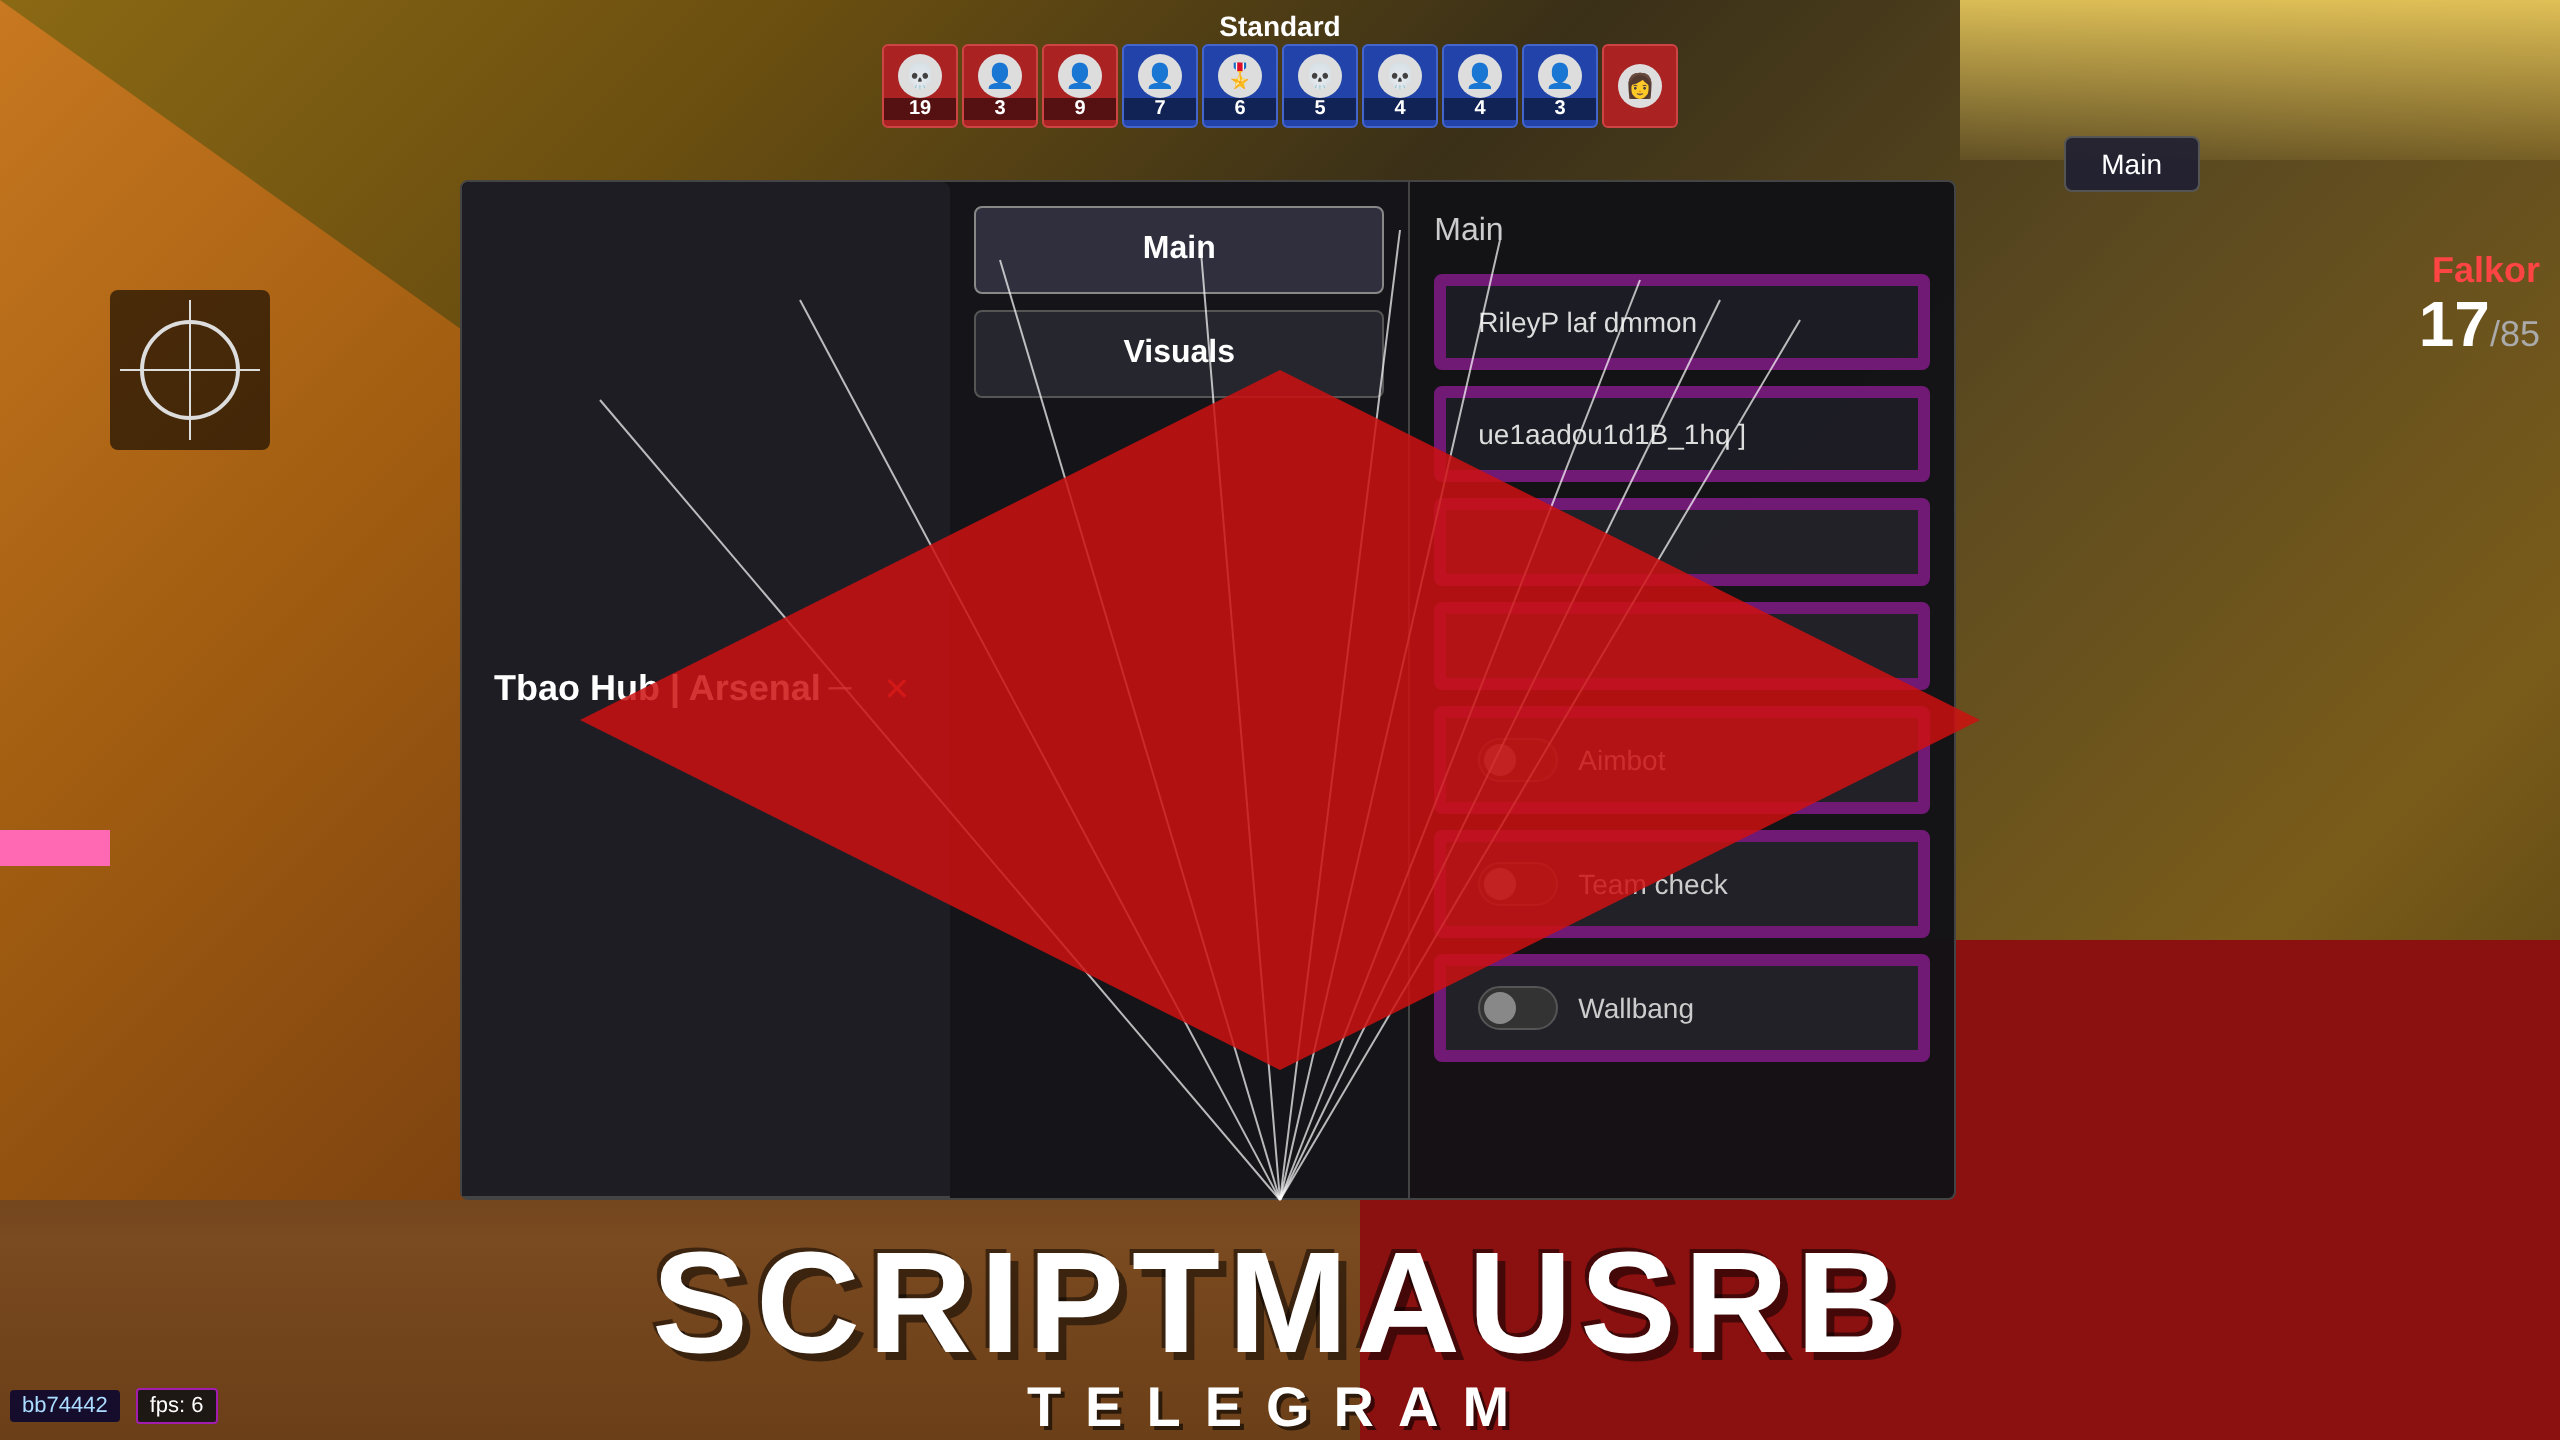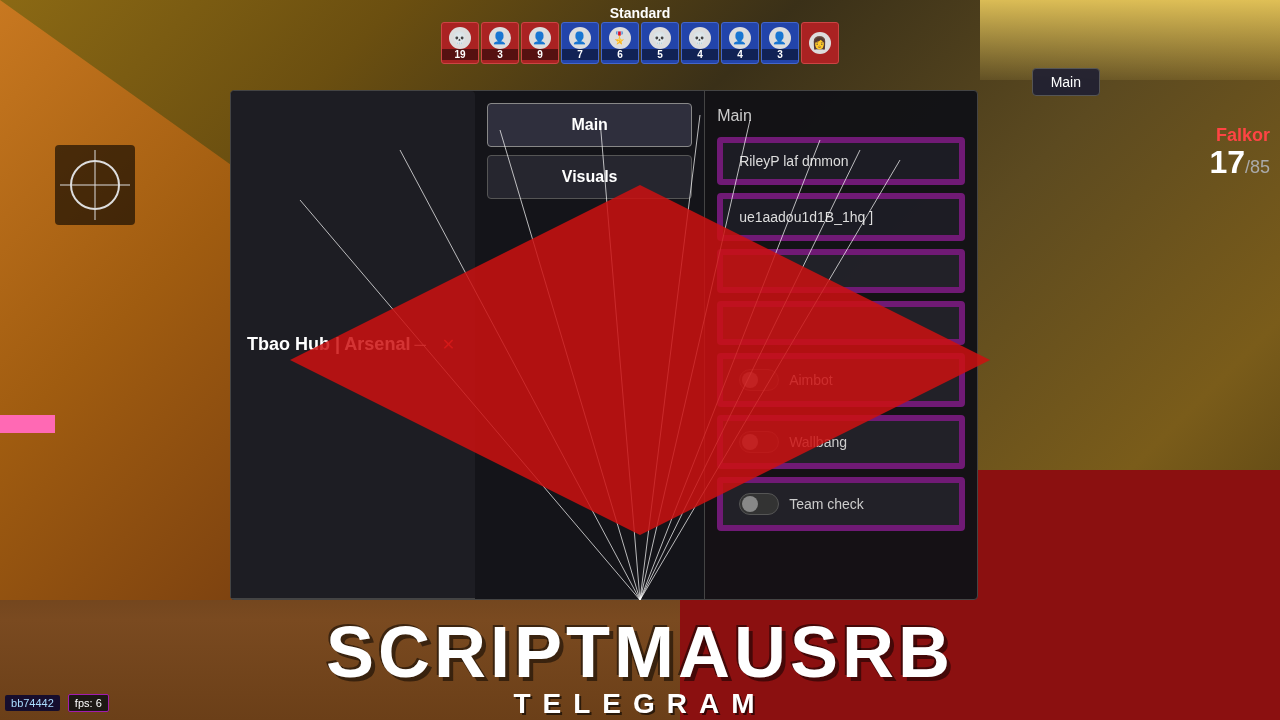--- a/index.html
+++ b/index.html
@@ -589,24 +589,24 @@
       <div class="content-row"></div>
       <div class="content-row"></div>
 
       <div class="content-row">
         <div class="toggle"></div>
         <span>Aimbot</span>
       </div>
 
       <div class="content-row">
         <div class="toggle"></div>
+        <span>Team check</span>
+      </div>
+
+      <div class="content-row">
+        <div class="toggle"></div>
         <span>Wallbang</span>
       </div>
 
-      <div class="content-row">
-        <div class="toggle"></div>
-        <span>Team check</span>
-      </div>
-
     </div>
 
   </div>
 </div>
 
 </body></html>

